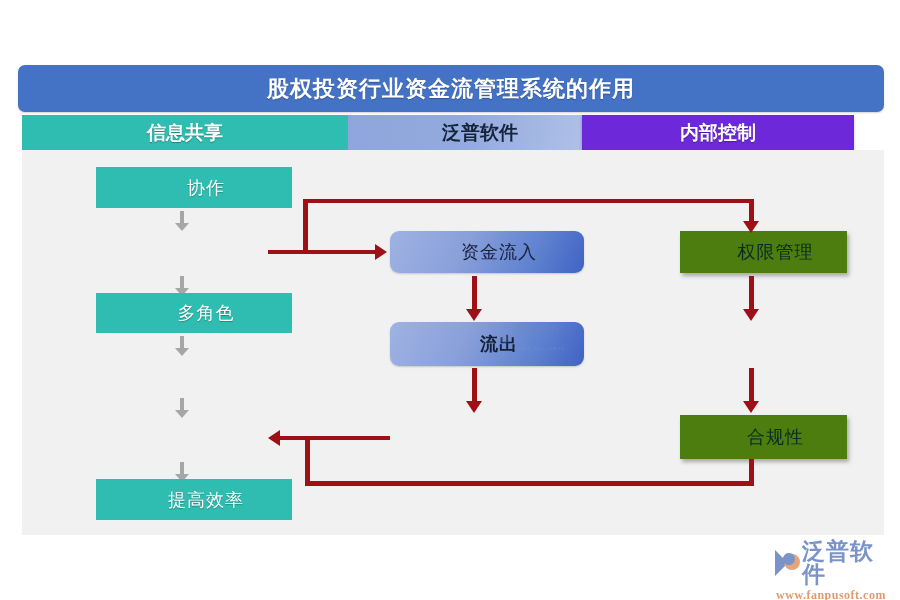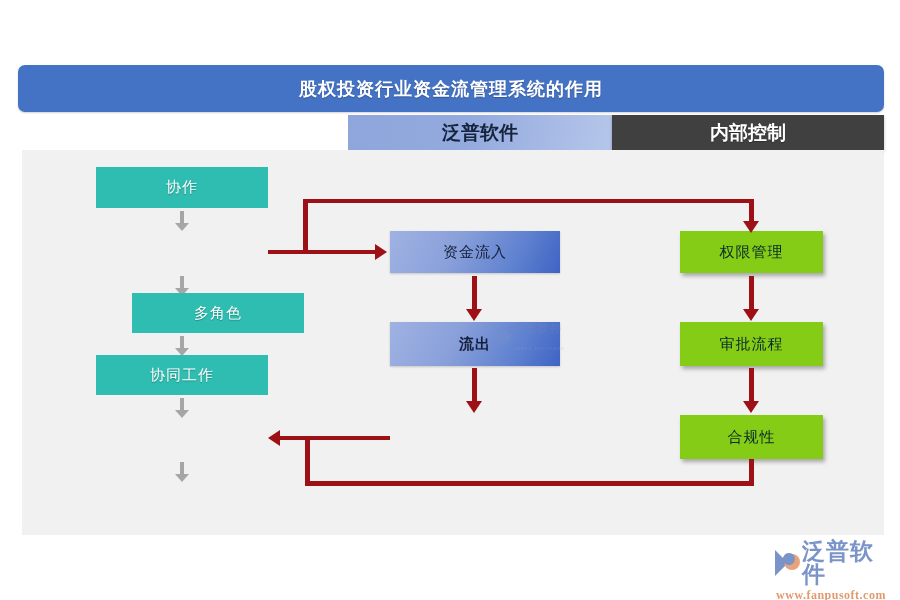--- a/index.html
+++ b/index.html
@@ -14,45 +14,45 @@
 
   
   .title-bar{
     position:absolute;left:18px;top:65px;width:866px;height:47px;
     background:#4472c4;
     border-radius:7px;
     display:flex;align-items:center;justify-content:center;
     box-shadow:0 1px 2px rgba(0,0,0,.18);
   }
   .title-bar .t{
-    color:#ffffff;font-size:18px;font-weight:bold;letter-spacing:1px;
+    color:#ffffff;font-size:22px;font-weight:bold;letter-spacing:1px;
     text-shadow:0 1px 1px rgba(0,0,0,.25);
   }
 
   
   .tabs{position:absolute;left:22px;top:115px;width:862px;height:35px;}
   .tab{position:absolute;top:0;height:35px;display:flex;align-items:center;justify-content:center;
        color:#ffffff;font-size:19px;font-weight:bold;text-shadow:0 1px 1px rgba(0,0,0,.3);}
   .tab-1{left:0;width:326px;background:#2ebdb0;}
   .tab-2{left:326px;width:264px;
          background:linear-gradient(100deg,#8fa6dc 0%,#93aade 45%,#b6c6ea 100%);
          color:#16233c;text-shadow:none;}
-  .tab-3{left:590px;width:272px;background:#404040;
+  .tab-3{left:560px;width:272px;background:#6d28d9;
          box-shadow:0 2px 3px rgba(0,0,0,.25);}
 
   
   .panel{position:absolute;left:22px;top:150px;width:862px;height:385px;background:#f1f1f1;}
 
   
   .box{position:absolute;display:flex;align-items:center;justify-content:center;
-       font-size:15px;letter-spacing:1px;}
+       font-size:18px;letter-spacing:1px;padding-left:24px;}
   .box.teal{background:#2ebdb0;color:#ffffff;text-shadow:0 1px 1px rgba(0,0,0,.28);}
   .box.blue{background:linear-gradient(115deg,#9fb2e2 0%,#8aa0da 38%,#5d80cf 75%,#3f63c4 100%);
-            color:#14203a;box-shadow:0 1px 2px rgba(0,0,0,.18);}
-  .box.green{background:#84cc16;color:#0a2b27;
+            color:#14203a;box-shadow:0 1px 2px rgba(0,0,0,.18);border-radius:9px;}
+  .box.green{background:#4d7c0f;color:#0a2b27;
              box-shadow:2px 3px 4px rgba(0,0,0,.3);}
 
   
   .garrow{position:absolute;width:14px;}
   .garrow .stem{position:absolute;left:5px;top:0;width:4px;background:#a6a6a6;}
   .garrow .head{position:absolute;left:0;width:0;height:0;
                 border-left:7px solid transparent;border-right:7px solid transparent;
                 border-top:8px solid #a6a6a6;}
 
   
@@ -90,20 +90,23 @@
 </head>
 <body>
 
 <div class="canvas">
 
   <div class="title-bar">
     <span class="t">股权投资行业资金流管理系统的作用</span>
   </div>
 
   <div class="tabs">
+    <div class="tab tab-1">
+      <span>信息共享</span>
+    </div>
     <div class="tab tab-2">
       <span>泛普软件</span>
     </div>
     <div class="tab tab-3">
       <span>内部控制</span>
     </div>
   </div>
 
   <div class="panel"></div>
 
@@ -113,64 +116,61 @@
   <div class="garrow" style="left:175px;top:211px;height:21px;">
     <div class="stem" style="height:13px;"></div>
       <div class="head" style="top:12px;"></div>
   </div>
 
   <div class="garrow" style="left:175px;top:276px;height:21px;">
     <div class="stem" style="height:13px;"></div>
       <div class="head" style="top:12px;"></div>
   </div>
 
-  <div class="box teal" style="left:96px;top:293px;width:172px;height:40px;margin-left:36px;">
+  <div class="box teal" style="left:96px;top:293px;width:172px;height:40px;">
     <span>多角色</span>
   </div>
   <div class="garrow" style="left:175px;top:336px;height:21px;">
     <div class="stem" style="height:13px;"></div>
       <div class="head" style="top:12px;"></div>
   </div>
 
-  <div class="box teal" style="left:96px;top:355px;width:172px;height:40px;">
-    <span>协同工作</span>
-  </div>
   <div class="garrow" style="left:175px;top:398px;height:21px;">
     <div class="stem" style="height:13px;"></div>
       <div class="head" style="top:12px;"></div>
   </div>
 
   <div class="garrow" style="left:175px;top:462px;height:21px;">
     <div class="stem" style="height:13px;"></div>
       <div class="head" style="top:12px;"></div>
   </div>
 
+  <div class="box teal" style="left:96px;top:479px;width:172px;height:41px;">
+    <span>提高效率</span>
+  </div>
 
   <div class="box blue" style="left:390px;top:231px;width:170px;height:42px;">
     <span>资金流入</span>
   </div>
   <div class="rl" style="left:472px;top:276px;width:5px;height:36px;"></div>
   <div class="rhead-down" style="left:466px;top:309px;"></div>
 
   <div class="box blue" style="left:390px;top:322px;width:170px;height:44px;font-weight:bold;">
     <span>流出</span>
   </div>
   <div class="rl" style="left:472px;top:368px;width:5px;height:36px;"></div>
   <div class="rhead-down" style="left:466px;top:401px;"></div>
 
 
   <div class="box green" style="left:680px;top:231px;width:143px;height:42px;">
     <span>权限管理</span>
   </div>
   <div class="rl" style="left:749px;top:276px;width:5px;height:36px;"></div>
   <div class="rhead-down" style="left:743px;top:309px;"></div>
 
-  <div class="box green" style="left:680px;top:322px;width:143px;height:44px;">
-    <span>审批流程</span>
-  </div>
   <div class="rl" style="left:749px;top:368px;width:5px;height:36px;"></div>
   <div class="rhead-down" style="left:743px;top:401px;"></div>
 
   <div class="box green" style="left:680px;top:415px;width:143px;height:44px;">
     <span>合规性</span>
   </div>
 
   <div class="rl" style="left:268px;top:250px;width:40px;height:4px;"></div>
   <div class="rl" style="left:303px;top:199px;width:5px;height:55px;"></div>
   <div class="rl" style="left:303px;top:199px;width:449px;height:4px;"></div>

